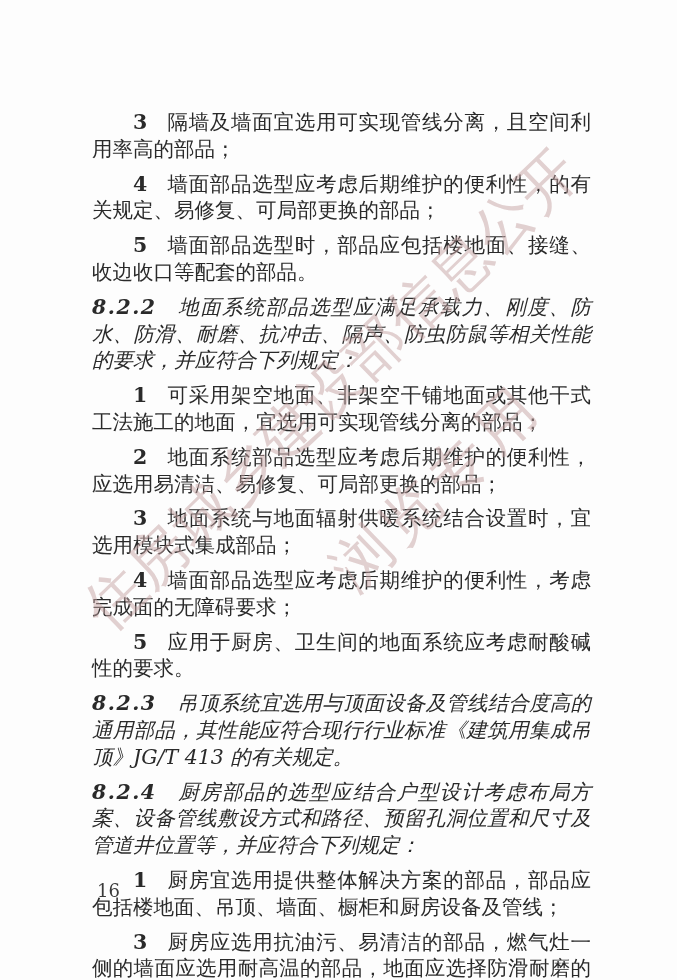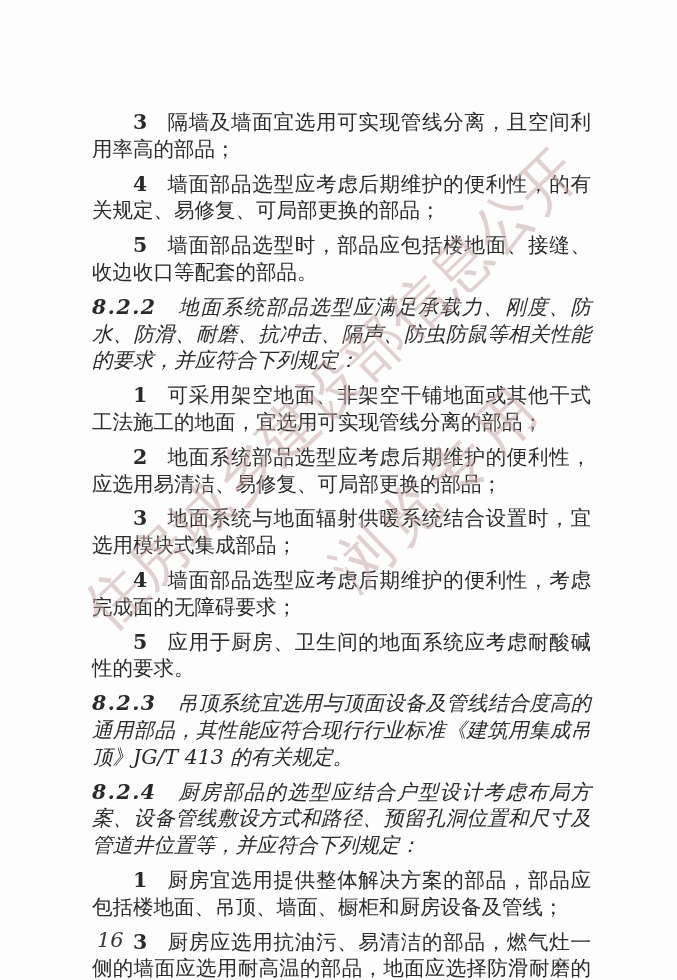--- a/index.html
+++ b/index.html
@@ -25,23 +25,22 @@
   }
   .para { margin: 8px; padding: 0; }
   .para.item { text-indent: 2em; }
   .para.section { text-indent: 0; font-style: italic; }
   .clause-num { font-weight: 700; }
   .item .clause-num { margin-right: 0.95em; }
   .section .clause-num { letter-spacing: 1.5px; margin-right: 1.0em; }
   .page-number {
     position: absolute;
     left: 97px;
-    top: 928px;
-    font-size: 21px;
-    font-style: italic;
+    top: 880px;
+    font-size: 18px;
     color: #3a3a3a;
     z-index: 1;
   }
   .watermark {
     position: absolute;
     inset: 0;
     pointer-events: none;
     z-index: 2;
   }
   .wm {

